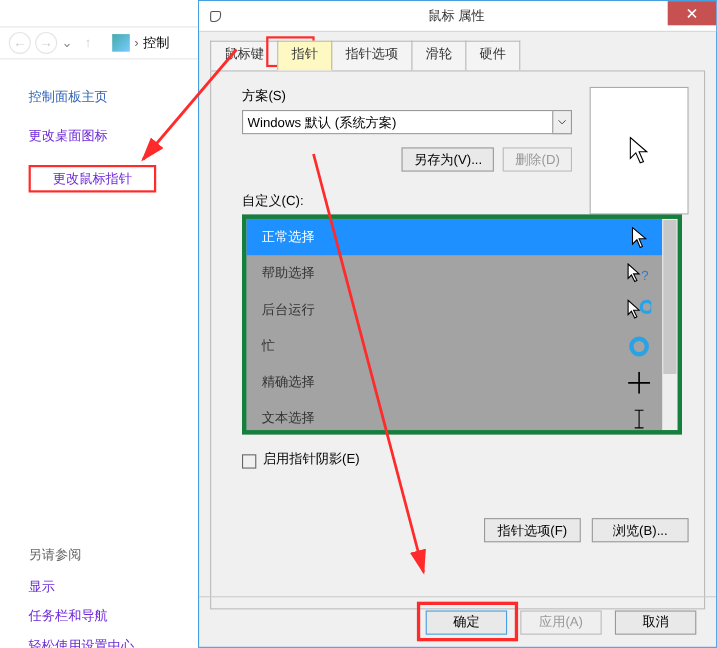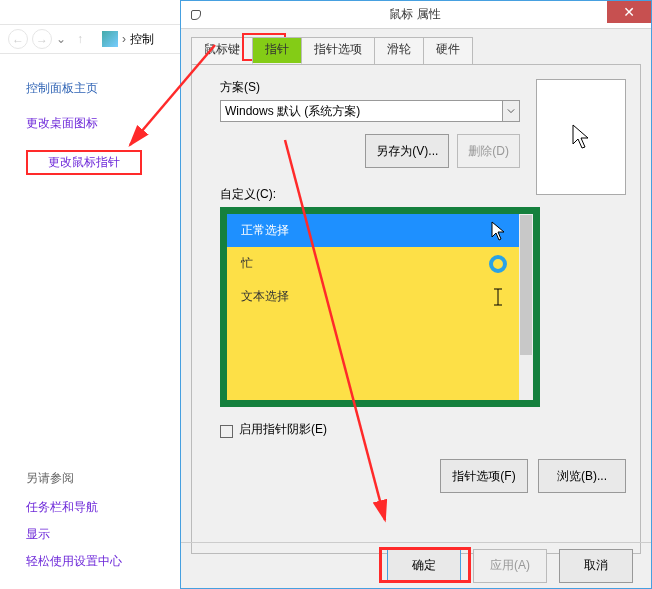--- a/index.html
+++ b/index.html
@@ -9,52 +9,52 @@
   .cp-nav { position: absolute; left: 0; top: 24px; width: 180px; height: 30px; border-bottom:1px solid #e5e5e5; border-top:1px solid #e5e5e5; display:flex; align-items:center; padding-left:8px; gap:4px;}
   .arrow-btn { width:20px; height:20px; border:1px solid #ccc; border-radius:50%; color:#999; display:flex;align-items:center;justify-content:center;}
   .arrow-btn.disabled{opacity:.5}
   .cp-brd { margin-left:8px; display:flex; align-items:center; gap:4px;}
   .cp-icon { width:16px; height:16px; background:linear-gradient(135deg,#4aa,#7cf);}
   .cp-body { position:absolute; left:0; top:70px; width:208px; padding:10px 0 0 26px; }
   .cp-caption { color:#3064b5; margin-bottom:18px; }
   .cp-link { color:#6d28d9; margin-bottom:18px; cursor:pointer;}
   .hl-red{ border:2px solid #ff2a2a; padding:2px 20px; display:inline-block;}
   .cp-footer { position:absolute; left:26px; top:470px; width:150px;}
-  .cp-footer .sec-title{color:#666; margin-bottom:12px;}
+  .cp-footer .sec-title{color:#666; margin-bottom:12px;margin-top:26px;}
   .cp-footer .cp-link{margin-bottom:10px;}
 
   
   .dlg { position:absolute; left:180px; top:0; width:472px; height:589px; border:1px solid #46a0e0; background:#f0f0f0;}
   .dlg-title { height:28px; background:#fff; border-bottom:1px solid #d5d5d5; display:flex; align-items:center; padding-left:8px;}
   .dlg-title-icon{width:14px;height:14px;margin-right:6px; position:relative;}
   .dlg-title-icon::before{content:"";position:absolute;left:2px;top:2px;width:8px;height:8px;border:1px solid #555;border-radius:2px 2px 6px 2px;}
   .dlg-title-text{flex:1;text-align:center;color:#333; margin-right:30px;}
   .dlg-close{position:absolute; right:0; top:0; width:44px; height:22px; background:#c75050; color:#fff; display:flex;align-items:center;justify-content:center; font-size:14px; }
 
   .tabs{ position:relative; margin:8px 10px 0 10px; height:28px; }
   .tabstrip{display:flex;}
   .tab{ padding:3px 12px 5px; background:#f4f4f4; border:1px solid #bbb; border-bottom:none; color:#333; cursor:pointer;}
   .tab + .tab { margin-left:-1px; }
-  .tab.active{ background:#84cc16; border-bottom:1px solid #f0f0f0; position:relative; z-index:2;}
+  .tab.active{ background:#fef9c3; border-bottom:1px solid #f0f0f0; position:relative; z-index:2;}
   .tab-hl{ position:absolute; border:2px solid #ff2a2a; pointer-events:none;}
   .tabpage{ margin:-1px 10px 0 10px; border:1px solid #bbb; background:#f0f0f0; height:490px; position:relative; padding:14px 14px 0 28px;}
 
   .group-label{ margin-bottom:4px; }
   .scheme-select{ width:300px; height:22px; border:1px solid #999; background:#fff; padding:3px 4px; appearance:none; position:relative;}
   .sel-wrap{position:relative; width:300px;}
   .sel-arrow{position:absolute; right:0; top:0; width:18px; height:22px; border:1px solid #999; background:#eee;display:flex;align-items:center;justify-content:center;}
   .sel-arrow svg{width:8px;height:8px;}
   .preview-box{ position:absolute; right:14px; top:14px; width:90px; height:116px; border:1px solid #aaa; background:#fff; display:flex; align-items:center; justify-content:center;}
 
-  .btn{ height:22px; padding:16px 10px; background:#e9e9e9; border:1px solid #999; cursor:pointer;display:inline-flex;align-items:center;}
+  .btn{ height:22px; padding:4px 10px; background:#e9e9e9; border:1px solid #999; cursor:pointer;display:inline-flex;align-items:center;}
   .btn.disabled{color:#999; border-color:#bbb; background:#efefef;}
   .btn-row{ margin-top:12px; display:flex; gap:8px; justify-content:flex-end; width:300px;}
 
   .cust-label{margin-top:18px;}
-  .listbox{ margin-top:4px; width:320px; height:200px; border:7px solid #15803d; background:#fde047; position:relative; overflow:hidden;}
+  .listbox{ margin-top:4px; width:400px; height:200px; border:4px solid #15803d; background:#a3a3a3; position:relative; overflow:hidden;}
   .list-inner{position:absolute; left:0; top:0; right:14px; bottom:0; overflow:hidden;}
   .sbar{position:absolute; right:0; top:0; width:14px; height:100%; background:#eee;}
   .sbar-thumb{position:absolute; right:1px; top:1px; width:12px; height:140px; background:#c8c8c8;}
   .li{ height:33px; display:flex; align-items:center; justify-content:space-between; padding:0 10px 0 14px; color:#333;}
   .li.sel{ background:#1e90ff; color:#fff;}
   .cursor-ico{width:22px;height:22px;display:flex;align-items:center;justify-content:center;}
   .cursor-ico.wh{color:#fff;}
 
   .chk-row{ margin-top:14px; display:flex; align-items:flex-end;}
   .chk{ width:13px; height:13px; border:1px solid #666; margin-right:6px;}
@@ -84,22 +84,22 @@
   </div>
 </div>
 
 <div class="cp-body">
   <div class="cp-caption">控制面板主页</div>
   <div class="cp-link">更改桌面图标</div>
   <div style="margin-bottom:18px;"><span class="hl-red cp-link" style="margin:0">更改鼠标指针</span></div>
 </div>
 <div class="cp-footer">
   <div class="sec-title">另请参阅</div>
+  <div class="cp-link">显示</div>
   <div class="cp-link">任务栏和导航</div>
-  <div class="cp-link">显示</div>
   <div class="cp-link">轻松使用设置中心</div>
 </div>
 
 <div class="dlg">
   <div class="dlg-title">
     <div class="dlg-title-icon"></div>
     <div class="dlg-title-text">鼠标 属性</div>
     <div class="dlg-close">✕</div>
   </div>
 
@@ -140,24 +140,51 @@
       <div class="list-inner">
         <div class="li sel">
           <span>正常选择</span>
           <span class="cursor-ico wh">
               <svg width="14" height="20">
                 <path d="M1 1 L1 16 L5 12 L8 19 L10 18 L7 11 L13 11 Z" fill="#fff" stroke="#000"></path>
               </svg>
             </span>
         </div>
         <div class="li">
+          <span>帮助选择</span>
+          <span class="cursor-ico">
+              <svg width="22" height="20">
+                <path d="M1 1 L1 14 L4 11 L7 17 L9 16 L6 10 L11 10 Z" fill="#fff" stroke="#000"></path>
+                <text x="13" y="16" font-size="11" fill="#2a7bd6">?</text>
+              </svg>
+            </span>
+        </div>
+        <div class="li">
+          <span>后台运行</span>
+          <span class="cursor-ico">
+              <svg width="24" height="20">
+                <path d="M1 1 L1 14 L4 11 L7 17 L9 16 L6 10 L11 10 Z" fill="#fff" stroke="#000"></path>
+                <circle cx="18" cy="7" r="5" fill="none" stroke="#2aa2e6" stroke-width="3"></circle>
+              </svg>
+            </span>
+        </div>
+        <div class="li">
           <span>忙</span>
           <span class="cursor-ico">
               <svg width="20" height="20">
                 <circle cx="10" cy="10" r="7" fill="none" stroke="#2aa2e6" stroke-width="4"></circle>
+              </svg>
+            </span>
+        </div>
+        <div class="li">
+          <span>精确选择</span>
+          <span class="cursor-ico">
+              <svg width="20" height="20">
+                <line x1="10" y1="0" x2="10" y2="20" stroke="#000" stroke-width="1.5"></line>
+                <line x1="0" y1="10" x2="20" y2="10" stroke="#000" stroke-width="1.5"></line>
               </svg>
             </span>
         </div>
         <div class="li">
           <span>文本选择</span>
           <span class="cursor-ico">
               <svg width="14" height="20">
                 <line x1="7" y1="2" x2="7" y2="18" stroke="#000"></line>
                 <line x1="3" y1="2" x2="11" y2="2" stroke="#000"></line>
                 <line x1="3" y1="18" x2="11" y2="18" stroke="#000"></line>

